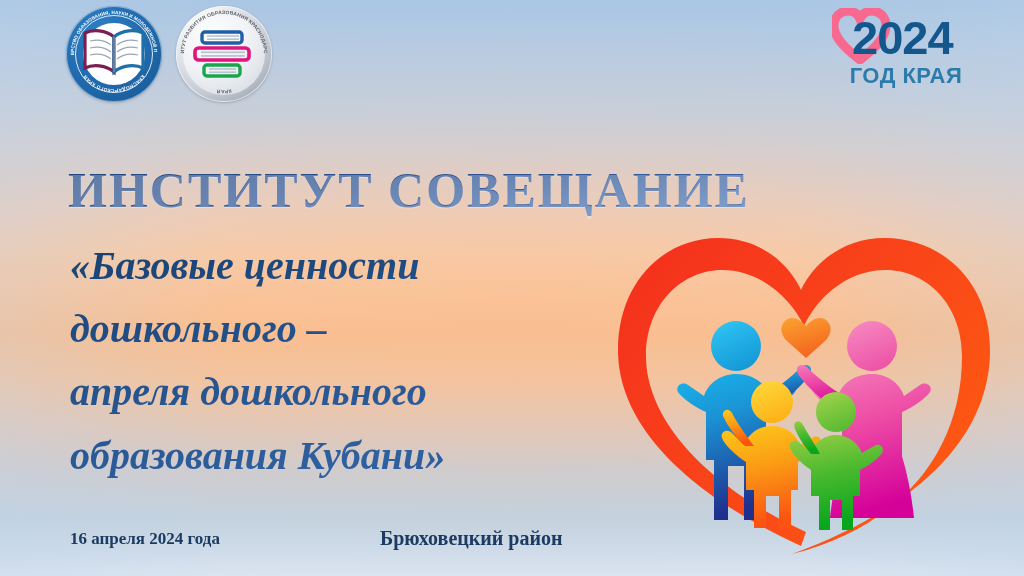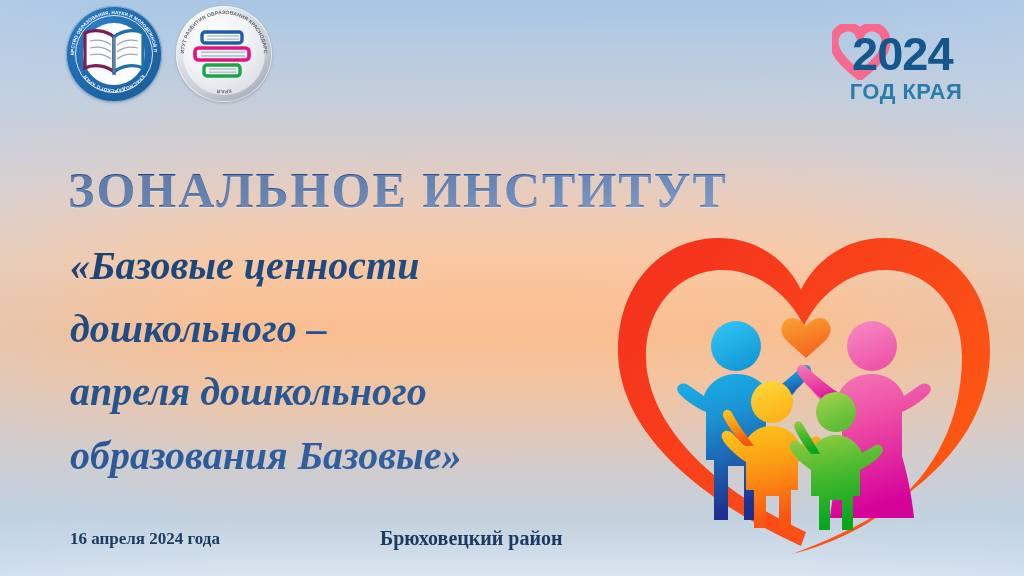--- a/index.html
+++ b/index.html
@@ -81,21 +81,21 @@
   .seal-inst .core {
     position: absolute;
     left: 7px; top: 7px; right: 7px; bottom: 7px;
     border-radius: 50%;
     background: radial-gradient(circle at 34% 26%, #fdfdfe 0%, #f1f3f6 45%, #dde1e7 80%, #cbd1d9 100%);
   }
   .seal-inst .books { position: absolute; left: 16px; top: 24px; }
   .seal-inst .ring-text text { fill: #5d636d; }
 
   
-  #year-logo { right: 44px; top: 24px; z-index: 5; text-align: center; }
+  #year-logo { right: 44px; top: 8px; z-index: 5; text-align: center; }
   #year-logo .lockup { position: relative; width: 148px; height: 56px; }
   #year-logo .caption {
     margin-top: 1px;
     font-family: "Liberation Sans", sans-serif;
     font-weight: 700;
     font-size: 22px;
     letter-spacing: 0.5px;
     color: #2b7cab;
     line-height: 1;
     text-align: center;
@@ -245,27 +245,27 @@
   <div id="year-logo" class="layer">
     <div class="lockup">
       <svg viewBox="0 0 148 56" aria-hidden="true" style="width:148px;height:56px;display:block;">
         <path d="M28 52 C10 38 2 28 2 18 C2 8 9 3 16 3 C22 3 26 6 28 11 C30 6 34 3 40 3 C47 3 54 8 54 18 C54 28 46 38 28 52 Z" fill="none" stroke="#f8698f" stroke-width="9" stroke-linecap="round"></path>
         <text x="20" y="46" font-family="Liberation Sans, sans-serif" font-weight="700" font-size="47" fill="#14578c" letter-spacing="-1">2024</text>
       </svg>
     </div>
     <div class="caption">ГОД КРАЯ</div>
   </div>
 
-  <h1 id="title" class="layer">ЗОНАЛЬНОЕ ИНСТИТУТ</h1>
+  <h1 id="title" class="layer">ИНСТИТУТ СОВЕЩАНИЕ</h1>
 
   <div id="subtitle" class="layer">
     <span class="ln">«Базовые ценности</span>
     <span class="ln">дошкольного –</span>
     <span class="ln">апреля дошкольного</span>
-    <span class="ln">образования Базовые»</span>
+    <span class="ln">образования Кубани»</span>
   </div>
 
   <div id="family-art" class="layer">
     <svg viewBox="0 0 420 370" aria-hidden="true">
       <defs>
         <linearGradient id="gHeart" x1="0" y1="0.2" x2="1" y2="0.9">
           <stop offset="0%" stop-color="#f5321d"></stop>
           <stop offset="45%" stop-color="#f94419"></stop>
           <stop offset="100%" stop-color="#ff5f10"></stop>
         </linearGradient>

